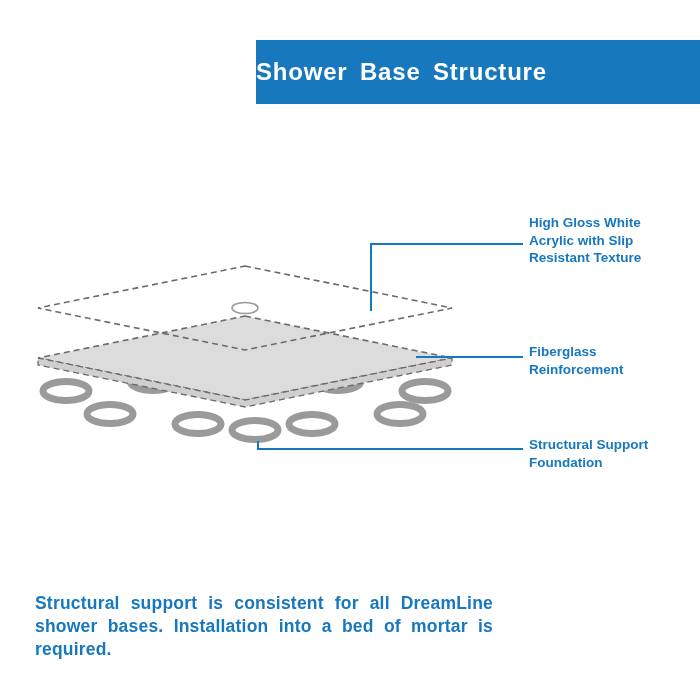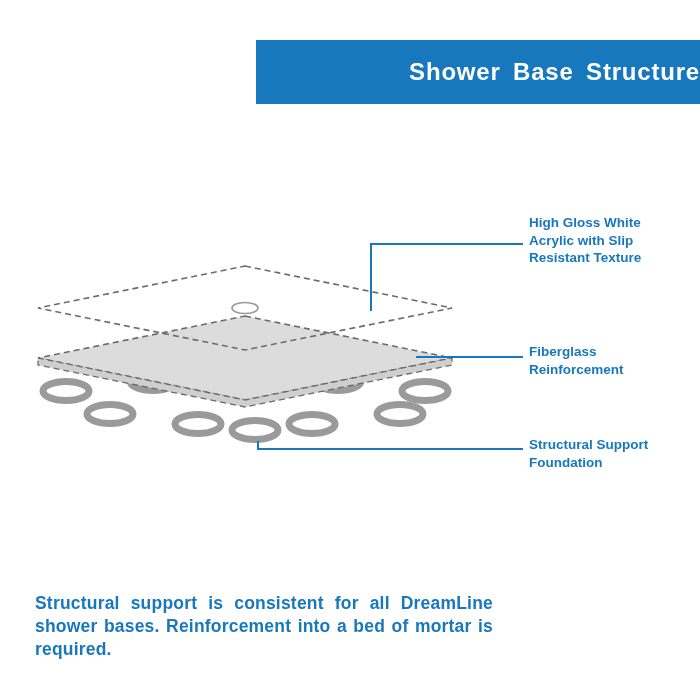--- a/index.html
+++ b/index.html
@@ -7,21 +7,21 @@
     width: 700px; height: 700px;
     background: #ffffff;
     font-family: "Liberation Sans", sans-serif;
     position: relative;
     overflow: hidden;
   }
   .banner {
     position: absolute; left: 256px; top: 40px;
     width: 444px; height: 64px;
     background: #1878be;
-    display: flex; align-items: center; justify-content: flex-end;
+    display: flex; align-items: center; justify-content: flex-start;
   }
   .banner-title {
     color: #ffffff; font-size: 24px; font-weight: bold;
     letter-spacing: 0.8px; word-spacing: 5px;
   }
   .diagram-svg { position: absolute; left: 0; top: 0; width: 700px; height: 700px; }
   .callout {
     position: absolute; color: #1878be; font-size: 13.5px; font-weight: bold;
     line-height: 1.3; white-space: pre-line; width: 175px;
   }
@@ -67,13 +67,13 @@
 </svg>
 
 <div class="callout" id="callout-acrylic">High Gloss White
 Acrylic with Slip
 Resistant Texture</div>
 <div class="callout" id="callout-fiberglass">Fiberglass
 Reinforcement</div>
 <div class="callout" id="callout-foundation">Structural Support
 Foundation</div>
 
-<div class="footer-text">Structural support is consistent for all DreamLine shower bases. Reinforcement into a bed of mortar is required.</div>
+<div class="footer-text">Structural support is consistent for all DreamLine shower bases. Installation into a bed of mortar is required.</div>
 
 </body></html>

